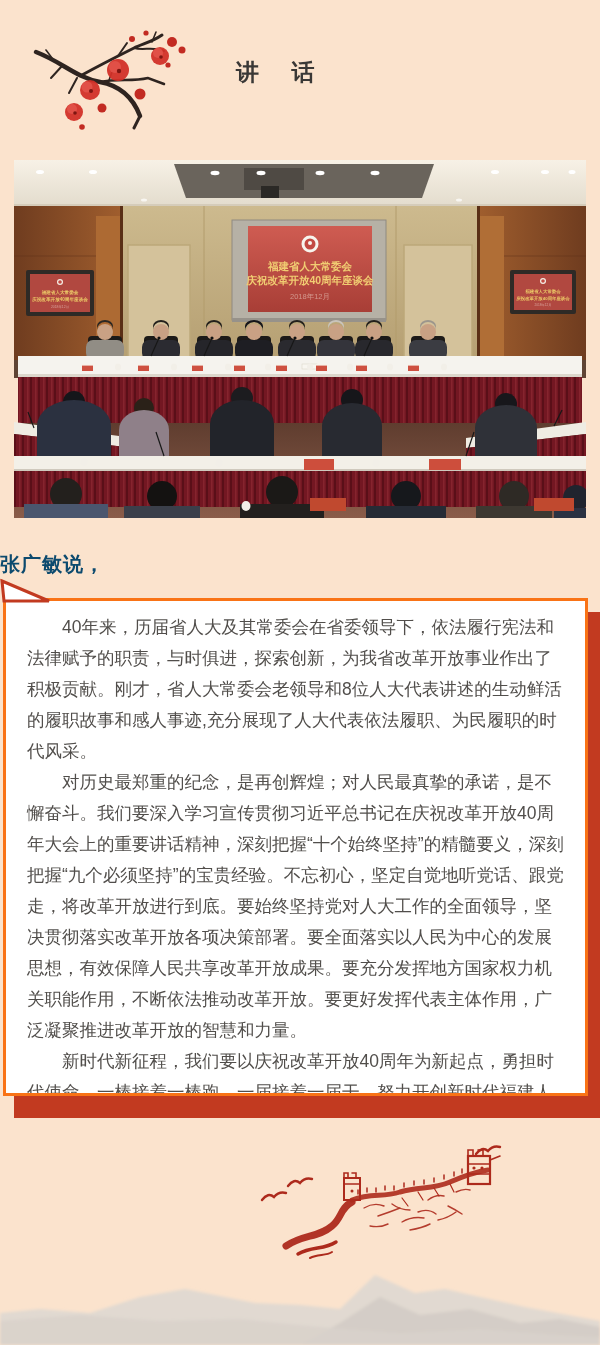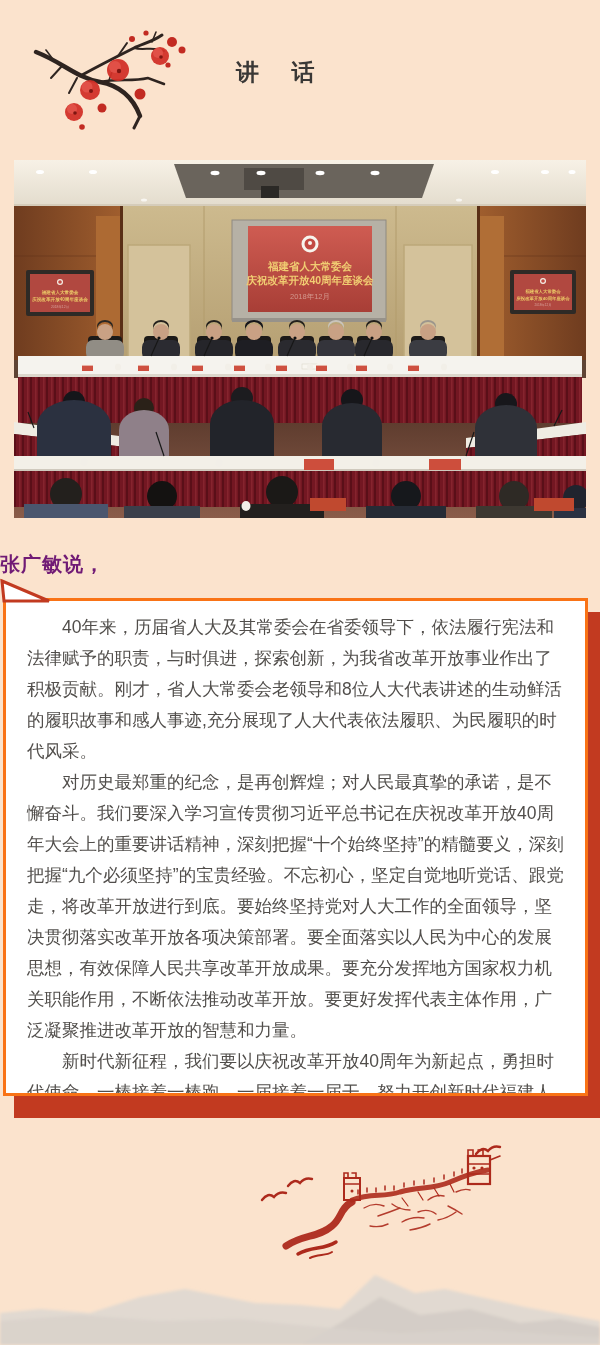--- a/index.html
+++ b/index.html
@@ -11,21 +11,21 @@
   }
   .blossom { position: absolute; left: 22px; top: 20px; width: 165px; height: 115px; }
   .title {
     position: absolute; left: 236px; top: 57px;
     font-size: 23px; font-weight: bold; color: #3a3836;
     letter-spacing: 13px; white-space: pre;
   }
   .photo { position: absolute; left: 14px; top: 160px; width: 572px; height: 358px; display: block; }
   .speaker {
     position: absolute; left: 0px; top: 551px;
-    font-size: 20px; font-weight: bold; color: #701a75; letter-spacing: 1px;
+    font-size: 20px; font-weight: bold; color: #0c4a6e; letter-spacing: 1px;
   }
   .quote-shadow {
     position: absolute; left: 14px; top: 612px; width: 586px; height: 506px;
     background: #c23a20;
   }
   .quote-box {
     position: absolute; left: 3px; top: 598px; width: 585px; height: 498px;
     background: #ffffff; border: 3px solid #f97316;
     padding: 11px 19px 0 21px; overflow: hidden;
   }

